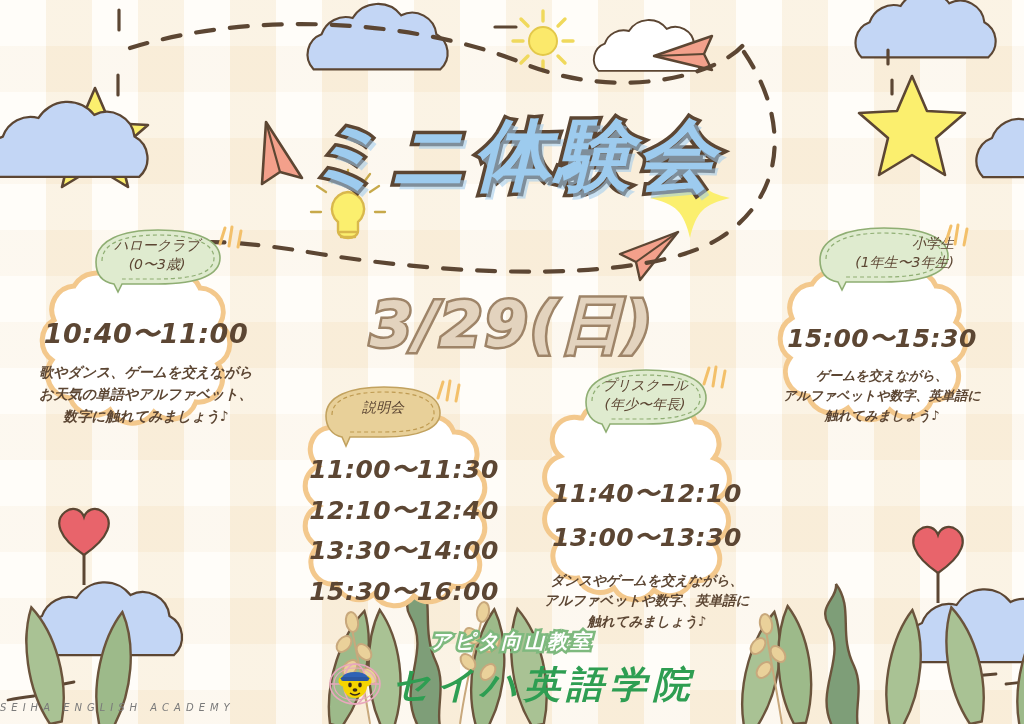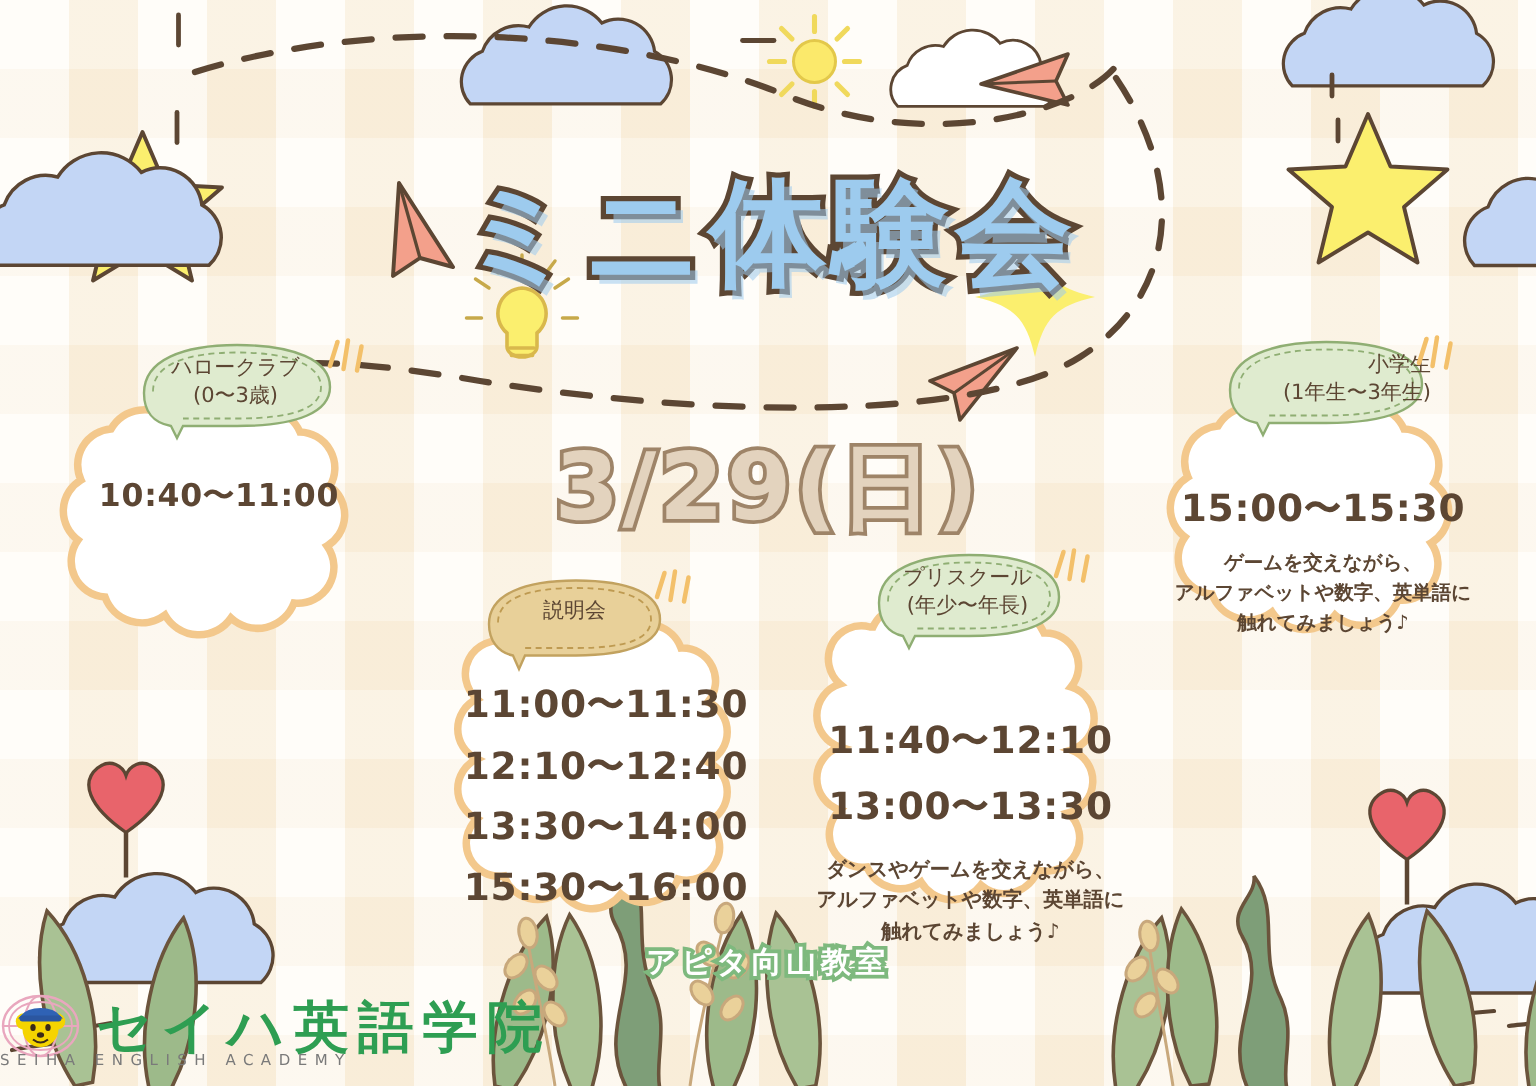--- a/index.html
+++ b/index.html
@@ -8,20 +8,21 @@
     font-family:"DejaVu Sans","Liberation Sans",sans-serif;
     background:#FDF6E6;
   }
   #poster{
     position:relative;width:1024px;height:724px;overflow:hidden;
     background-color:#FCF3E3;
     background-image:
       linear-gradient(to right, rgba(255,255,255,.55) 0 46px, rgba(248,235,212,.45) 46px 92px),
       linear-gradient(to bottom, rgba(255,255,255,.55) 0 46px, rgba(248,235,212,.45) 46px 92px);
     background-size:92px 92px, 92px 92px;
+    font-style:italic;
   }
   .bg-svg{position:absolute;left:0;top:0;width:1024px;height:724px;pointer-events:none;}
 
   
   .title{
     position:absolute;left:0;top:104px;width:1024px;text-align:center;
     font-size:78px;font-weight:bold;letter-spacing:4px;
     color:#9DCBEE;
     -webkit-text-stroke:7px #5C4633;
     paint-order:stroke fill;
@@ -54,21 +55,21 @@
   }
 
   
   .branch{
     position:absolute;left:0;top:628px;width:1024px;text-align:center;
     font-size:20px;font-weight:bold;letter-spacing:3px;
     color:#FFFFFF;-webkit-text-stroke:5px #7EB97E;paint-order:stroke fill;
   }
   .logo-row{
     position:absolute;left:0;top:660px;width:1024px;
-    display:flex;align-items:center;gap:10px;
+    display:flex;align-items:center;justify-content:center;gap:10px;
   }
   .logo-name{
     font-size:37px;font-weight:bold;letter-spacing:6px;color:#2E9E52;
     line-height:1;
   }
   .logo-sub{
     position:absolute;left:0;top:702px;width:1024px;text-align:left;
     font-size:10px;letter-spacing:5px;color:#7A7A7A;
   }
   .logo-name-wrap{display:flex;flex-direction:column;align-items:center;}
@@ -276,21 +277,26 @@
   <div class="date">3/29(日)</div>
 
   <div class="card" style="left:28px;top:268px;width:236px;height:180px;">
     <svg class="cloudbg" width="236" height="180" viewBox="0 0 236 180">
       <path d="M46,18 a26,26 0 0 1 40,-6 a26,26 0 0 1 44,0 a26,26 0 0 1 42,8
                a24,24 0 0 1 20,36 a24,24 0 0 1 -2,40 a24,24 0 0 1 -22,38
                a26,26 0 0 1 -42,10 a26,26 0 0 1 -44,-2 a26,26 0 0 1 -40,-12
                a24,24 0 0 1 -18,-38 a24,24 0 0 1 2,-40 a24,24 0 0 1 20,-34 Z" fill="#FFFFFF" stroke="#F3C88C" stroke-width="5"></path>
     </svg>
     <div class="body" style="padding-top:48px;">
-      <div class="time" style="font-size:21px;">10:40〜11:00</div>
+      <div class="time" style="font-size:27px;">10:40〜11:00</div>
+      <div class="desc" style="font-size:14px;margin-top:10px;">
+        <div>歌やダンス、ゲームを交えながら</div>
+        <div>お天気の単語やアルファベット、</div>
+        <div>数字に触れてみましょう♪</div>
+      </div>
     </div>
   </div>
   <div class="bubble" style="left:88px;top:228px;width:138px;height:62px;">
     <svg width="138" height="66" viewBox="0 0 138 66">
       <path d="M8,34 C8,12 34,2 70,2 C108,2 132,12 132,30 C132,46 112,56 70,56 L34,56 L30,64 L26,56 C14,54 8,46 8,34 Z" fill="#DFEBCF" stroke="#8FAE73" stroke-width="1.6"></path>
       <path d="M14,33 C14,15 36,7 70,7 C104,7 126,15 126,30 C126,44 108,51 70,51 L34,51" fill="none" stroke="#8FAE73" stroke-width="1.2" stroke-dasharray="4 3"></path>
     </svg>
     <div class="label" style="padding-top:8px;font-size:14px;">
       <div>ハロークラブ</div>
       <div>(0〜3歳)</div>

